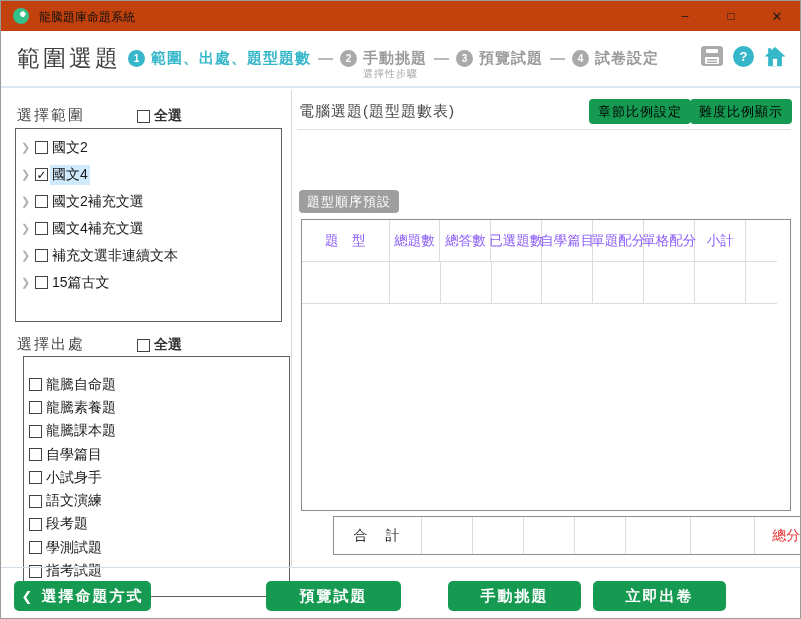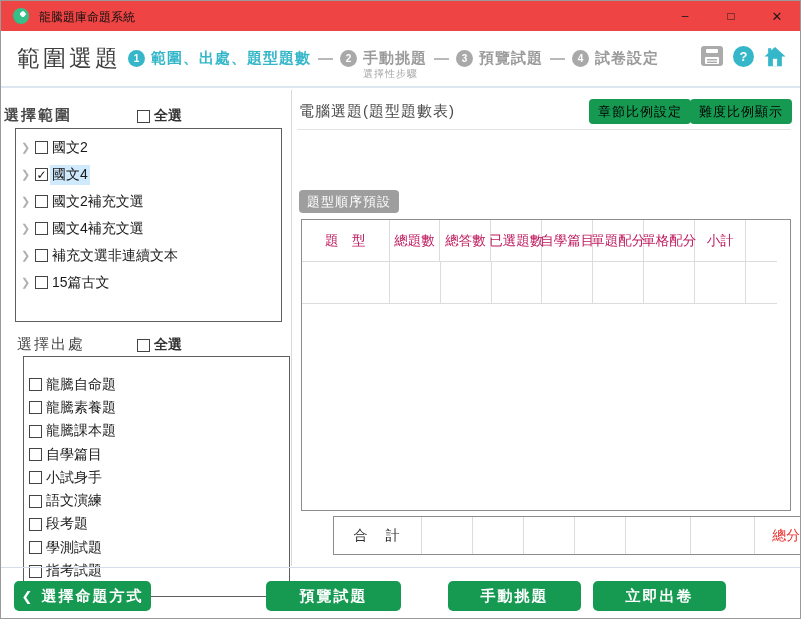--- a/index.html
+++ b/index.html
@@ -1,20 +1,20 @@
 <!DOCTYPE html>
 <html><head>
 <meta charset="utf-8">
 <style>
   * { margin:0; padding:0; box-sizing:border-box; font-family:"Liberation Sans","DejaVu Sans",sans-serif; }
   html,body { width:801px; height:619px; background:#fff; }
   .window { position:relative; width:801px; height:619px; background:#fff; border:1px solid #9b9b9b; overflow:hidden; }
 
   
-  .titlebar { position:absolute; top:0; left:0; width:100%; height:30px; background:#ef4444; }
+  .titlebar { position:absolute; top:0; left:0; width:100%; height:30px; background:#c2410c; }
   .app-icon { position:absolute; left:12px; top:7px; width:16px; height:16px; border-radius:50%;
               background:radial-gradient(circle at 62% 38%, #ffffff 0 2.5px, #35c08a 3px 60%, #2aa874 100%); }
   .app-title { position:absolute; left:38px; top:8px; font-size:12px; color:#111; }
   .win-controls { position:absolute; right:0; top:0; height:30px; display:flex; }
   .win-btn { width:46px; height:30px; display:flex; align-items:center; justify-content:center;
              font-size:12px; color:#1a1a1a; cursor:default; }
   .win-btn.close { font-size:13px; }
 
   
   .header { position:absolute; top:30px; left:0; width:100%; height:57px; background:#fff; border-bottom:2px solid #dce7f1; }
@@ -58,21 +58,21 @@
   .green-btn { position:absolute; height:25px; background:#169a52; color:#000000; border:none; border-radius:4px;
                font-size:13px; letter-spacing:1px; cursor:pointer; padding:0 9px; }
   .right-divider { position:absolute; left:296px; top:128px; width:494px; height:1px; background:#e3e3e3; }
   .gray-btn { position:absolute; left:298px; top:189px; height:23px; background:#9e9e9e; color:#fff; border:none;
               border-radius:4px; font-size:13px; letter-spacing:1px; padding:0 8px; cursor:pointer; }
 
   .table-container { position:absolute; left:300px; top:218px; width:490px; height:292px; border:1px solid #8c8c8c; background:#fff; }
   .qtable { width:475px; display:flex; flex-direction:column; }
   .qrow { display:flex; height:42px; }
   .qcell { border-right:1px solid #dcdcdc; border-bottom:1px solid #dcdcdc; display:flex; align-items:center;
-           justify-content:center; font-size:13px; color:#be185d; white-space:nowrap; overflow:visible; }
+           justify-content:center; font-size:13px; color:#8b5cf6; white-space:nowrap; overflow:visible; }
   .c0{width:88px;} .c1{width:51px;} .c2{width:51px;} .c3{width:51px;} .c4{width:51px;}
   .c5{width:51px;} .c6{width:51px;} .c7{width:51px;} .c8{width:31px; border-right:none;}
   .qrow.hdr .qcell { font-size:13.5px; }
 
   .footer-table { position:absolute; left:300px; top:515px; width:490px; height:39px; border:1px solid #8c8c8c;
                   background:#fff; display:flex;margin-left:32px; }
   .fcell { border-right:1px solid #dcdcdc; display:flex; align-items:center; justify-content:center;
            font-size:14px; color:#2e2e2e; }
   .f0{width:88px; letter-spacing:2px;} .f1{width:51px;} .f2{width:51px;} .f3{width:51px;} .f4{width:51px;}
   .f5{width:65px;} .f6{width:64px;} .f7{flex:1; border-right:none; justify-content:flex-end; padding-right:10px;}
@@ -142,21 +142,21 @@
           <path d="M12 0.5 L23.5 11 H19.5 V21.5 H4.5 V11 H0.5 Z" fill="#35b7c9"></path>
           <rect x="4.5" y="2" width="3.4" height="5" fill="#35b7c9"></rect>
           <rect x="9.7" y="13.5" width="4.6" height="8" fill="#ffffff"></rect>
         </svg>
       </div>
     </div>
   </div>
 
   <div class="vdivider"></div>
 
-  <div class="section-title" style="left:3px; top:105px;font-weight:bold;">選擇範圍</div>
+  <div class="section-title" style="left:16px; top:105px;">選擇範圍</div>
   <div class="select-all" style="left:136px; top:106px;">
     <span class="cb"></span>
     <span>全選</span>
   </div>
   <div class="listbox" style="left:14px; top:127px; width:267px; height:194px; padding-top:5px;">
     <div class="tree-item">
       <span class="expander">❯</span>
       <span class="cb"></span>
       <span class="tree-lbl">國文2</span>
     </div>

